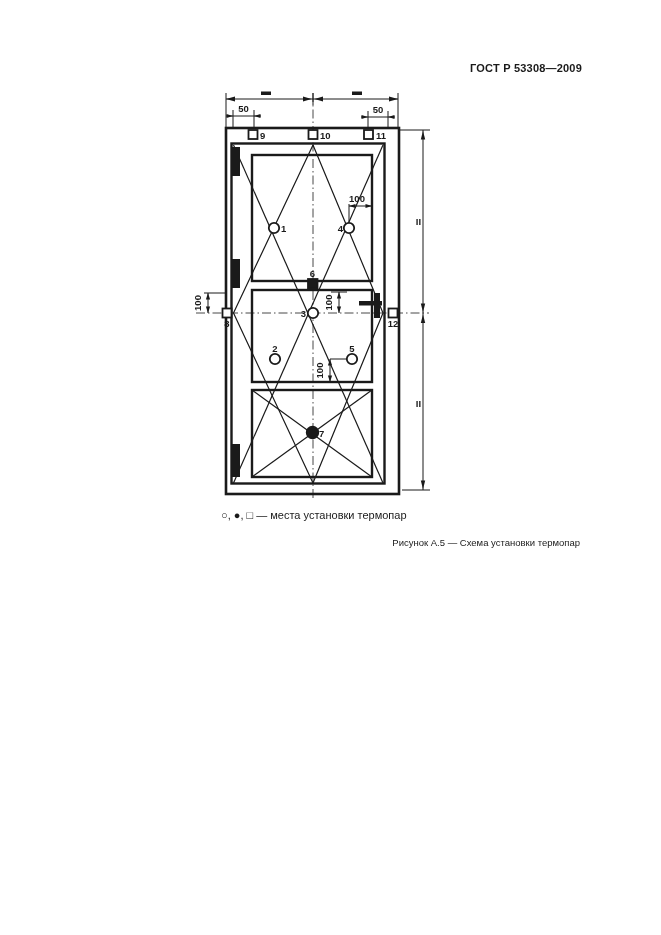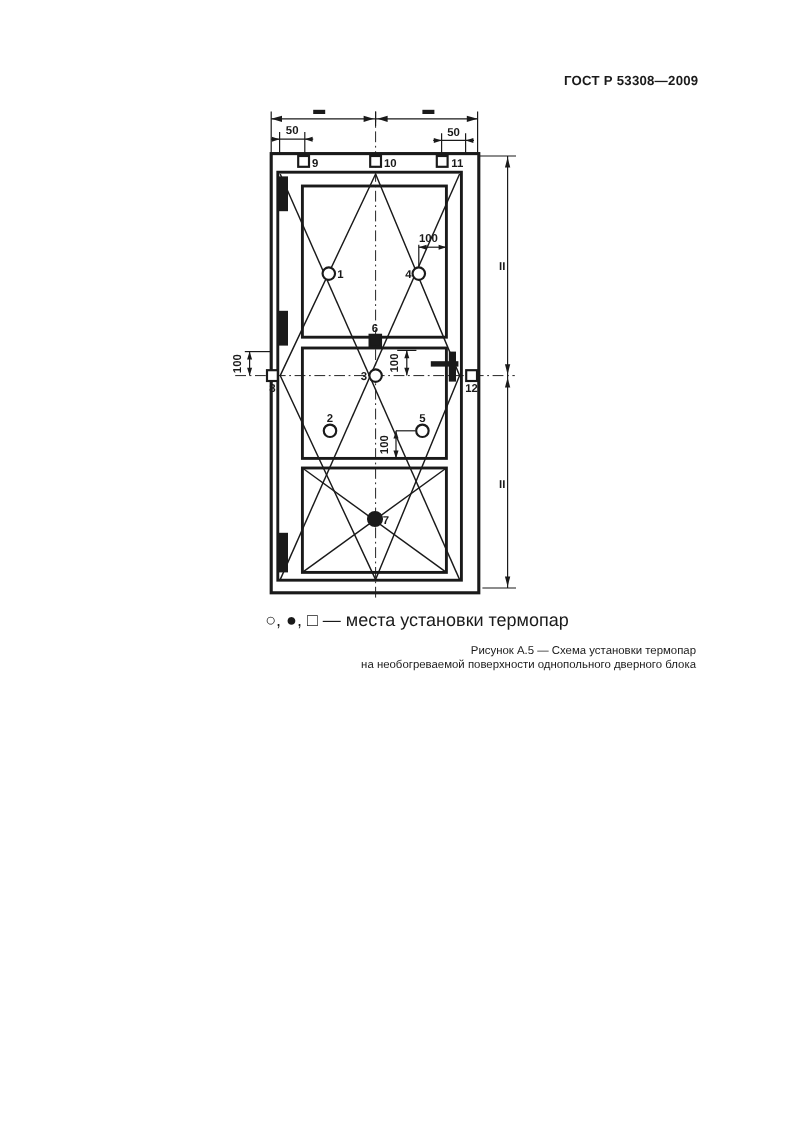--- a/index.html
+++ b/index.html
@@ -1,21 +1,21 @@
 <!DOCTYPE html>
 <html><head>
 <meta charset="utf-8">
 <style>
   html,body{margin:0;padding:0;background:#fff;}
   .page{position:relative;width:661px;height:809px;background:#ffffff;overflow:hidden;
         font-family:"Liberation Sans",sans-serif;color:#1a1a1a;}
   .doc-header{position:absolute;top:62px;left:0;right:79px;text-align:right;
               font-size:11px;font-weight:bold;letter-spacing:.2px;}
   .drawing-svg{position:absolute;left:0;top:0;}
-  .legend{position:absolute;left:221px;top:509px;font-size:15px;white-space:nowrap;}
+  .legend{position:absolute;left:221px;top:509px;font-size:11px;white-space:nowrap;}
   .caption{position:absolute;left:80px;width:500px;top:537px;text-align:right;
            font-size:9.5px;line-height:12px;}
   .page-number{position:absolute;left:563px;top:845px;font-size:10px;font-weight:bold;}
   svg text{font-family:"Liberation Sans",sans-serif;fill:#1a1a1a;}
   .dim-text{font-size:9.5px;font-weight:bold;}
   .pt-text{font-size:9.5px;font-weight:bold;}
 </style>
 </head>
 <body>
 
@@ -154,18 +154,17 @@
       <text class="dim-text" x="323" y="370.5" text-anchor="middle" transform="rotate(-90 323 370.5)">100</text>
       <text class="dim-text" x="418.5" y="225" text-anchor="middle">II</text>
       <text class="dim-text" x="418.5" y="407" text-anchor="middle">II</text>
     </g>
   </svg>
 
   <div class="legend">○, ●, □ — места установки термопар</div>
 
   <div class="caption">
     <div>Рисунок А.5 — Схема установки термопар</div>
-    <div>на необогреваемой поверхности однопольного дверного блока</div>
   </div>
 
   <div class="page-number">13</div>
 
 </div>
 
 </body></html>

